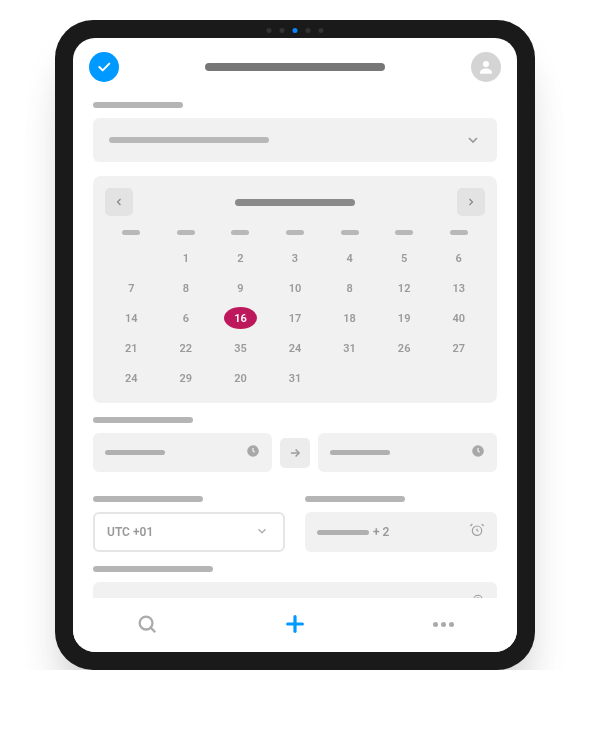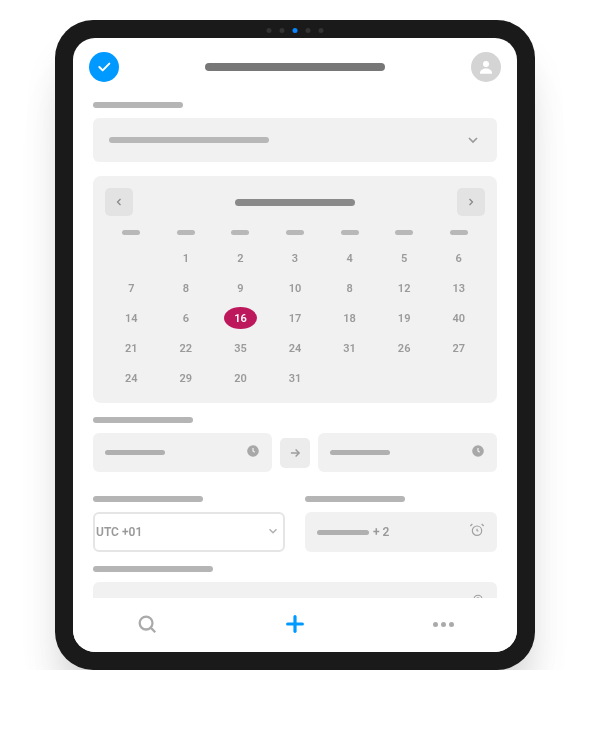--- a/index.html
+++ b/index.html
@@ -211,21 +211,21 @@
     .two-col {
       display: flex;
       gap: 20px;
       margin-bottom: 14px;
     }
     .col { flex: 1; }
     .select-box {
       background: #fff;
       border: 2px solid #e5e5e5;
       border-radius: 6px;
-      padding: 10px 1px;
+      padding: 10px 12px;
       display: flex;
       align-items: center;
       justify-content: space-between;
       font-size: 12px;
       font-weight: 600;
       color: #999;
     }
     .reminder-box {
       background: #f1f1f1;
       border-radius: 6px;

